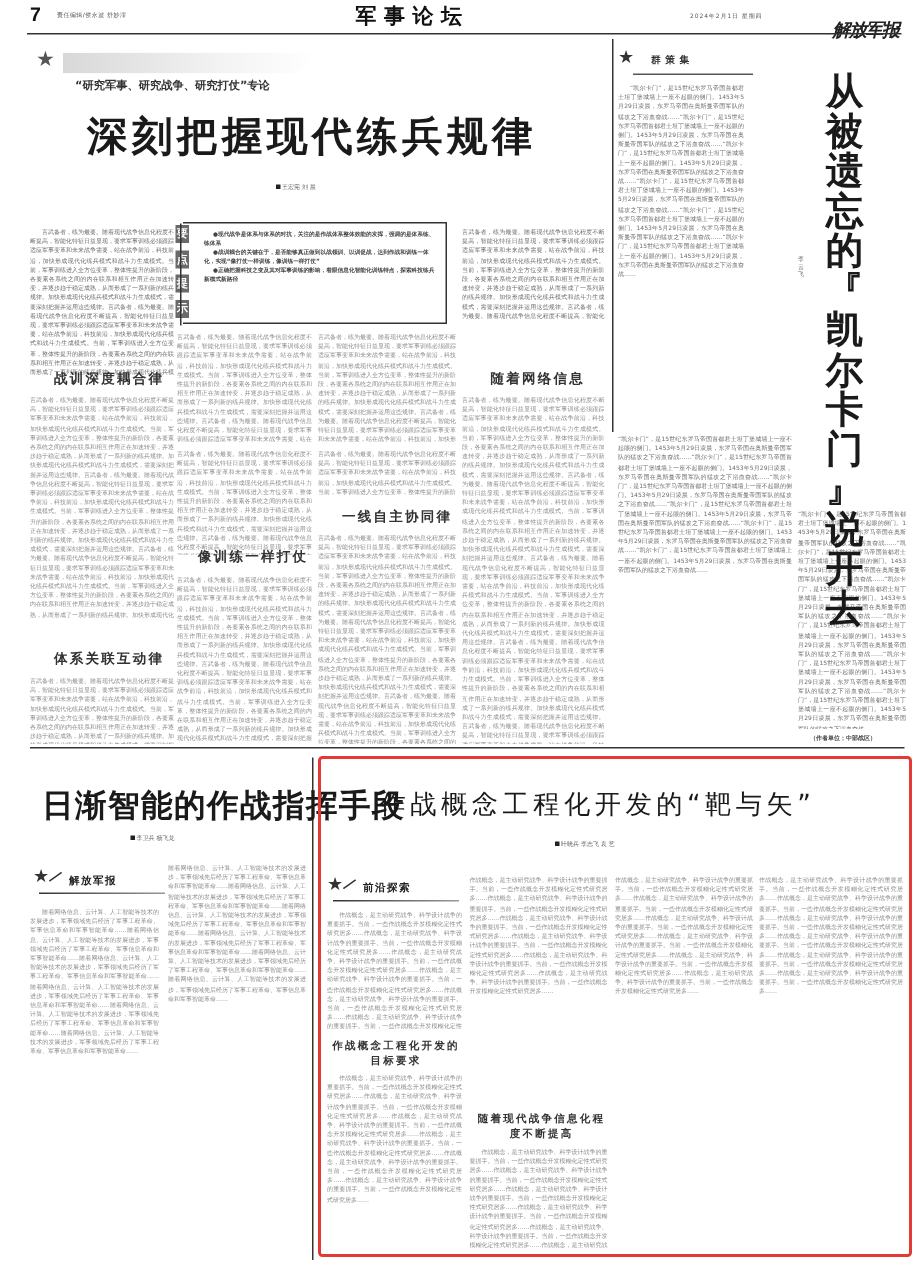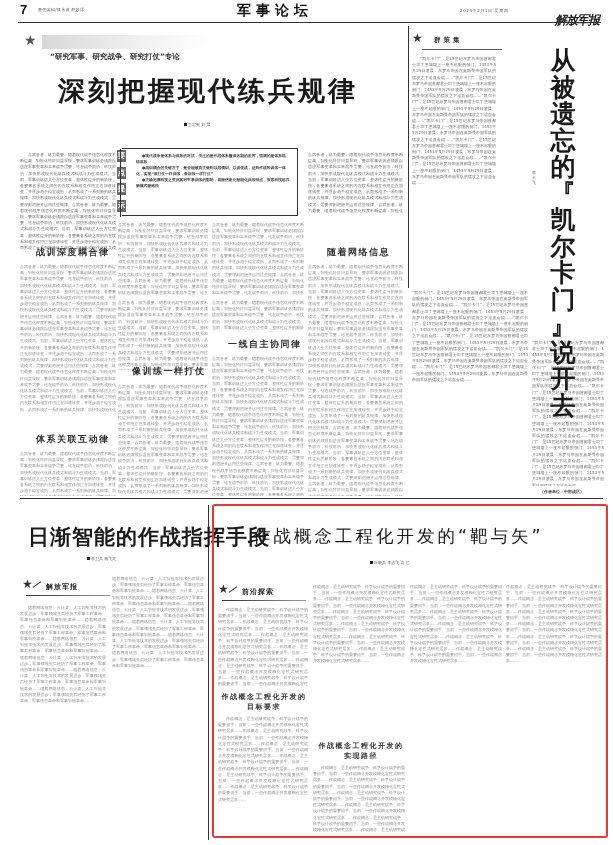--- a/index.html
+++ b/index.html
@@ -180,17 +180,17 @@
   <span class="slash"></span>
   <span class="name">前沿探索</span>
   <span class="line"></span>
 </div>
 
 <div class="txt" style="left:218px;top:607px;width:90px;height:80px;text-indent:8px;">作战概念，是主动研究战争、科学设计战争的重要抓手。当前，一些作战概念开发模糊化定性式研究居多……作战概念，是主动研究战争、科学设计战争的重要抓手。当前，一些作战概念开发模糊化定性式研究居多……作战概念，是主动研究战争、科学设计战争的重要抓手。当前，一些作战概念开发模糊化定性式研究居多……作战概念，是主动研究战争、科学设计战争的重要抓手。当前，一些作战概念开发模糊化定性式研究居多……作战概念，是主动研究战争、科学设计战争的重要抓手。当前，一些作战概念开发模糊化定性式研究居多……作战概念，是主动研究战争、科学设计战争的重要抓手。当前，一些作战概念开发模糊化定性式研究居多……</div>
 <div class="sub-head left" style="left:220px;top:692px;width:88px;font-size:7px;line-height:10px;">作战概念工程化开发的目标要求</div>
 <div class="txt" style="left:218px;top:716px;width:90px;height:118px;text-indent:8px;">作战概念，是主动研究战争、科学设计战争的重要抓手。当前，一些作战概念开发模糊化定性式研究居多……作战概念，是主动研究战争、科学设计战争的重要抓手。当前，一些作战概念开发模糊化定性式研究居多……作战概念，是主动研究战争、科学设计战争的重要抓手。当前，一些作战概念开发模糊化定性式研究居多……作战概念，是主动研究战争、科学设计战争的重要抓手。当前，一些作战概念开发模糊化定性式研究居多……作战概念，是主动研究战争、科学设计战争的重要抓手。当前，一些作战概念开发模糊化定性式研究居多……作战概念，是主动研究战争、科学设计战争的重要抓手。当前，一些作战概念开发模糊化定性式研究居多……</div>
 
 <div class="txt" style="left:313px;top:584px;width:92px;height:156px;">作战概念，是主动研究战争、科学设计战争的重要抓手。当前，一些作战概念开发模糊化定性式研究居多……作战概念，是主动研究战争、科学设计战争的重要抓手。当前，一些作战概念开发模糊化定性式研究居多……作战概念，是主动研究战争、科学设计战争的重要抓手。当前，一些作战概念开发模糊化定性式研究居多……作战概念，是主动研究战争、科学设计战争的重要抓手。当前，一些作战概念开发模糊化定性式研究居多……作战概念，是主动研究战争、科学设计战争的重要抓手。当前，一些作战概念开发模糊化定性式研究居多……作战概念，是主动研究战争、科学设计战争的重要抓手。当前，一些作战概念开发模糊化定性式研究居多……</div>
-<div class="sub-head left" style="left:317px;top:741px;width:88px;font-size:7px;line-height:10px;">作战概念工程化开发的实现路径</div>
+<div class="sub-head left" style="left:317px;top:741px;width:88px;font-size:7px;line-height:10px;">随着现代战争信息化程度不断提高</div>
 <div class="txt" style="left:313px;top:765px;width:92px;height:68px;text-indent:8px;">作战概念，是主动研究战争、科学设计战争的重要抓手。当前，一些作战概念开发模糊化定性式研究居多……作战概念，是主动研究战争、科学设计战争的重要抓手。当前，一些作战概念开发模糊化定性式研究居多……作战概念，是主动研究战争、科学设计战争的重要抓手。当前，一些作战概念开发模糊化定性式研究居多……作战概念，是主动研究战争、科学设计战争的重要抓手。当前，一些作战概念开发模糊化定性式研究居多……作战概念，是主动研究战争、科学设计战争的重要抓手。当前，一些作战概念开发模糊化定性式研究居多……作战概念，是主动研究战争、科学设计战争的重要抓手。当前，一些作战概念开发模糊化定性式研究居多……</div>
 
 <div class="txt" style="left:410px;top:584px;width:92px;height:250px;">作战概念，是主动研究战争、科学设计战争的重要抓手。当前，一些作战概念开发模糊化定性式研究居多……作战概念，是主动研究战争、科学设计战争的重要抓手。当前，一些作战概念开发模糊化定性式研究居多……作战概念，是主动研究战争、科学设计战争的重要抓手。当前，一些作战概念开发模糊化定性式研究居多……作战概念，是主动研究战争、科学设计战争的重要抓手。当前，一些作战概念开发模糊化定性式研究居多……作战概念，是主动研究战争、科学设计战争的重要抓手。当前，一些作战概念开发模糊化定性式研究居多……作战概念，是主动研究战争、科学设计战争的重要抓手。当前，一些作战概念开发模糊化定性式研究居多……</div>
 <div class="txt" style="left:506px;top:584px;width:96px;height:250px;">作战概念，是主动研究战争、科学设计战争的重要抓手。当前，一些作战概念开发模糊化定性式研究居多……作战概念，是主动研究战争、科学设计战争的重要抓手。当前，一些作战概念开发模糊化定性式研究居多……作战概念，是主动研究战争、科学设计战争的重要抓手。当前，一些作战概念开发模糊化定性式研究居多……作战概念，是主动研究战争、科学设计战争的重要抓手。当前，一些作战概念开发模糊化定性式研究居多……作战概念，是主动研究战争、科学设计战争的重要抓手。当前，一些作战概念开发模糊化定性式研究居多……作战概念，是主动研究战争、科学设计战争的重要抓手。当前，一些作战概念开发模糊化定性式研究居多……</div>
 
 </body></html>

